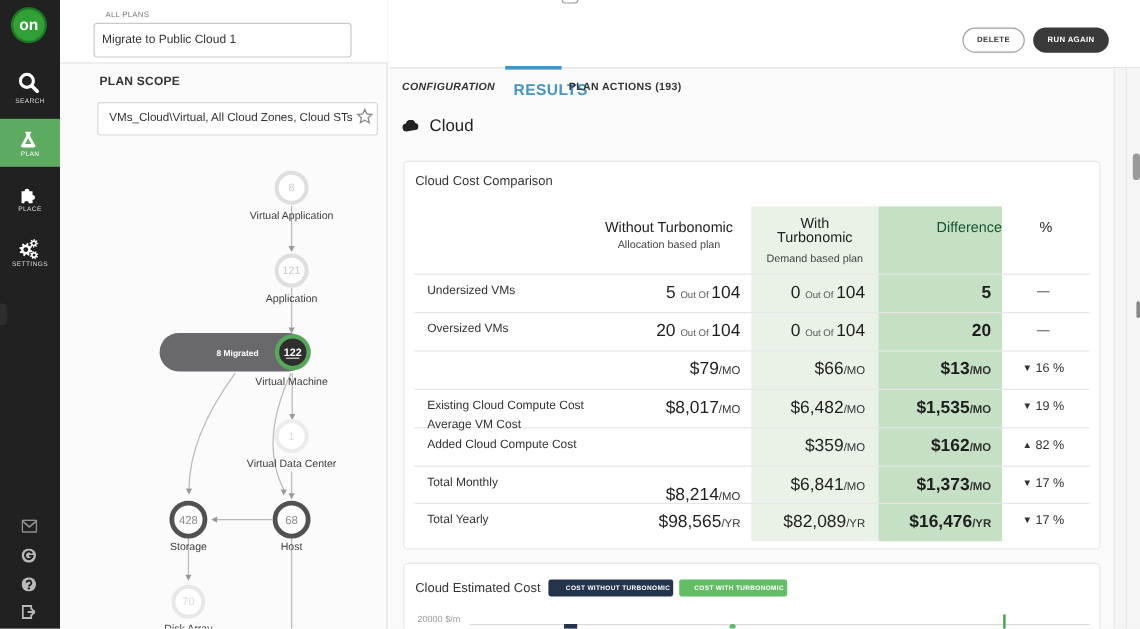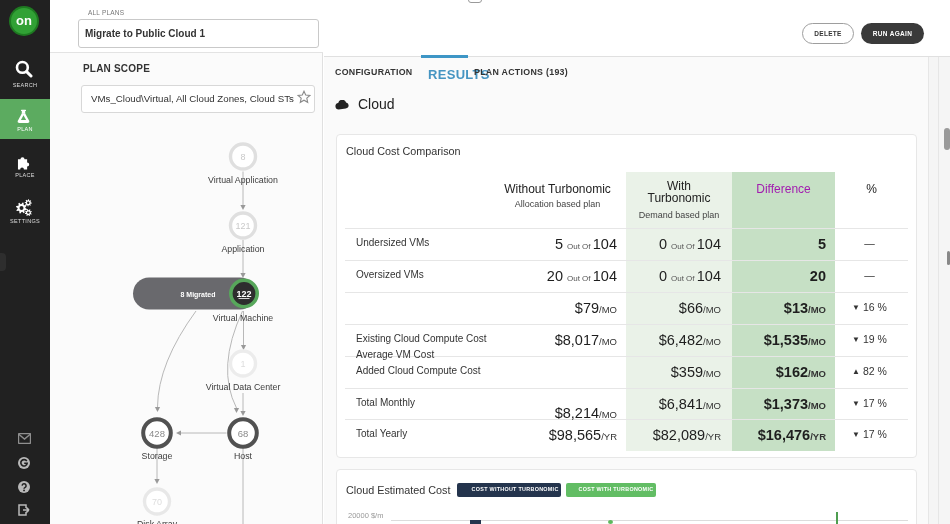--- a/index.html
+++ b/index.html
@@ -59,21 +59,21 @@
   <svg class="abs" style="left:18px;top:504px" width="13" height="12" viewBox="0 0 13 12">
       <path d="M8 4 V1 H1 V11 H8 V8" fill="none" stroke="#b9b9b9" stroke-width="1.5"></path>
       <path d="M5 6 H11 M11 6 L8.2 3.4 M11 6 L8.2 8.6" stroke="#b9b9b9" stroke-width="1.6" fill="none"></path>
     </svg>
 
   <div class="abs" style="left:0;top:253px;width:6px;height:18px;background:#2e2e2e;border-radius:0 4px 4px 0;"></div>
 
   <div class="abs" style="left:50px;top:0;width:273px;height:524px;background:#fbfbfb;border-right:1px solid #e0e0e0;"></div>
   <div class="abs" style="left:50px;top:0;width:273px;height:52px;background:#fff;"></div>
   <div class="abs" style="left:88px;top:9px;font-size:6.5px;color:#777;letter-spacing:.2px;">ALL PLANS</div>
-  <div class="abs" style="left:78px;top:19px;width:241px;height:29px;background:#fff;border:1px solid #c9c9c9;border-radius:3px;font-size:10px;color:#333;line-height:27px;padding-left:6px;font-weight:bold;">Migrate to Public Cloud 1</div>
+  <div class="abs" style="left:78px;top:19px;width:215px;height:29px;background:#fff;border:1px solid #c9c9c9;border-radius:3px;font-size:10px;color:#333;line-height:27px;padding-left:6px;">Migrate to Public Cloud 1</div>
   <div class="abs" style="left:50px;top:52px;width:273px;height:1px;background:#e3e3e3;"></div>
   <div class="abs" style="left:83px;top:63px;font-size:10px;font-weight:bold;color:#333;letter-spacing:.2px;">PLAN SCOPE</div>
   <div class="abs" style="left:81px;top:85px;width:234px;height:28px;background:#fff;border:1px solid #d8d8d8;border-radius:3px;font-size:9.7px;color:#333;line-height:26px;padding-left:9px;white-space:nowrap;">VMs_Cloud\Virtual, All Cloud Zones, Cloud STs</div>
   <svg class="abs" style="left:297px;top:90px" width="14" height="14" viewBox="0 0 14 14">
       <path d="M7 1.2 L8.7 5 L12.9 5.4 L9.8 8.2 L10.7 12.3 L7 10.2 L3.3 12.3 L4.2 8.2 L1.1 5.4 L5.3 5 Z" fill="none" stroke="#8a8a8a" stroke-width="1.1"></path>
     </svg>
 
   <svg class="abs" style="left:50px;top:130px" width="273" height="394" viewBox="0 0 273 394">
     <g font-family="Liberation Sans,sans-serif">
 
@@ -126,38 +126,38 @@
     </g>
   </svg>
 
   <div class="abs" style="left:324px;top:0;width:626px;height:524px;background:#fafafa;"></div>
   <div class="abs" style="left:324px;top:0;width:626px;height:56px;background:#fff;"></div>
   <div class="abs" style="left:468px;top:-9px;width:14px;height:12px;border:1.5px solid #9a9a9a;border-radius:3px;background:#fff;"></div>
   <div class="abs" style="left:802px;top:23px;width:52px;height:21px;border:1px solid #9e9e9e;border-radius:11px;background:#fff;font-size:6.5px;font-weight:bold;color:#333;letter-spacing:.3px;text-align:center;line-height:20px;">DELETE</div>
   <div class="abs" style="left:861px;top:23px;width:63px;height:21px;border-radius:11px;background:#3a3a3a;font-size:6.5px;font-weight:bold;color:#fff;letter-spacing:.3px;text-align:center;line-height:21px;">RUN AGAIN</div>
   <div class="abs" style="left:324px;top:56px;width:626px;height:1px;background:#e0e0e0;"></div>
   <div class="abs" style="left:421px;top:55px;width:47px;height:3px;background:#3e96c6;"></div>
-  <div class="abs" style="left:335px;top:67px;font-size:8.8px;font-weight:bold;color:#333;letter-spacing:.3px;">CONFIGURATION</div>
+  <div class="abs" style="left:335px;top:67px;font-size:8.8px;font-weight:bold;color:#333;letter-spacing:.3px;font-style:italic;">CONFIGURATION</div>
   <div class="abs" style="left:428px;top:67px;font-size:13px;font-weight:bold;color:#4695c2;letter-spacing:.3px;">RESULTS</div>
   <div class="abs" style="left:474px;top:67px;font-size:8.8px;font-weight:bold;color:#333;letter-spacing:.3px;">PLAN ACTIONS (193)</div>
   <svg class="abs" style="left:335px;top:99.5px" width="14" height="10" viewBox="0 0 17 12">
       <path d="M4.5 11.5 a4 4 0 0 1 -0.6 -7.95 a5 5 0 0 1 9.6 -0.6 a3.6 3.6 0 0 1 -0.4 7.15 Z" fill="#222"></path>
     </svg>
   <div class="abs" style="left:358px;top:96px;font-size:14px;color:#222;">Cloud</div>
 
   <div class="abs" style="left:336px;top:134px;width:581px;height:324px;background:#fff;border:1px solid #e7e7e7;border-radius:4px;"></div>
   <div class="abs" style="left:346px;top:145px;font-size:10.8px;color:#333;">Cloud Cost Comparison</div>
   <div class="abs" style="left:626px;top:172px;width:106px;height:279px;background:#eaf2e8;"></div>
   <div class="abs" style="left:732px;top:172px;width:103px;height:279px;background:#c6e0c5;"></div>
 
   <div class="abs" style="left:487px;top:182px;width:141px;text-align:center;font-size:12px;color:#222;">Without Turbonomic</div>
   <div class="abs" style="left:487px;top:199px;width:141px;text-align:center;font-size:9px;color:#444;">Allocation based plan</div>
   <div class="abs" style="left:626px;top:181px;width:106px;text-align:center;font-size:12px;color:#222;line-height:11.5px;">With<br>Turbonomic</div>
   <div class="abs" style="left:626px;top:210px;width:106px;text-align:center;font-size:9px;color:#444;">Demand based plan</div>
-  <div class="abs" style="left:732px;top:182px;width:103px;text-align:center;font-size:12px;color:#a21caf;">Difference</div>
+  <div class="abs" style="left:732px;top:182px;width:103px;text-align:right;font-size:12px;color:#14532d;">Difference</div>
   <div class="abs" style="left:835px;top:182px;width:73px;text-align:center;font-size:12px;color:#222;">%</div>
 
   <div class="abs" style="left:345px;top:228px;width:563px;height:1px;background:#e6e6e6;"></div>
   <div class="abs" style="left:345px;top:260px;width:563px;height:1px;background:#e6e6e6;"></div>
   <div class="abs" style="left:345px;top:292px;width:563px;height:1px;background:#e6e6e6;"></div>
   <div class="abs" style="left:345px;top:324px;width:563px;height:1px;background:#e6e6e6;"></div>
   <div class="abs" style="left:345px;top:356px;width:563px;height:1px;background:#e6e6e6;"></div>
   <div class="abs" style="left:345px;top:388px;width:563px;height:1px;background:#e6e6e6;"></div>
   <div class="abs" style="left:345px;top:419px;width:563px;height:1px;background:#e6e6e6;"></div>
 

